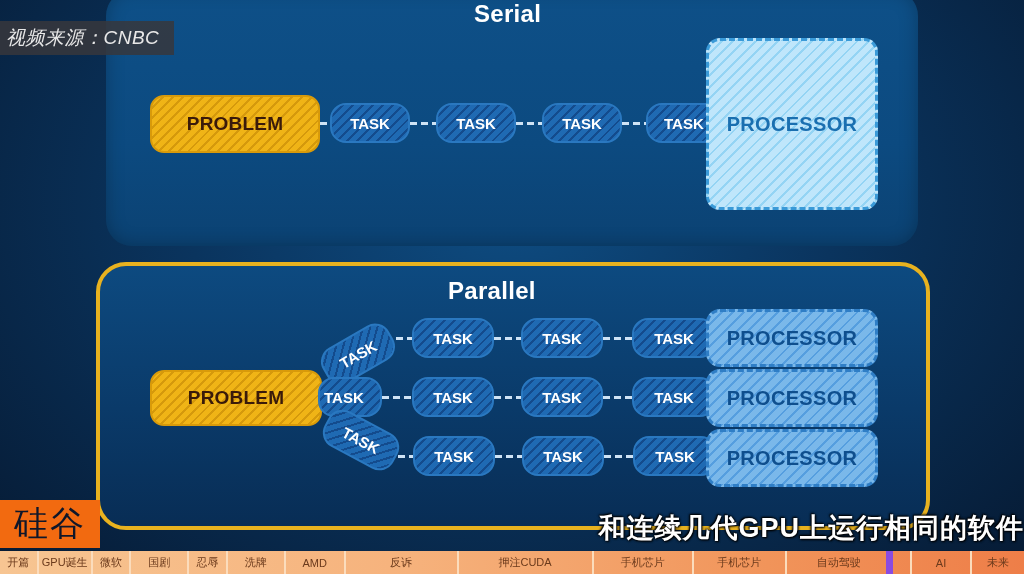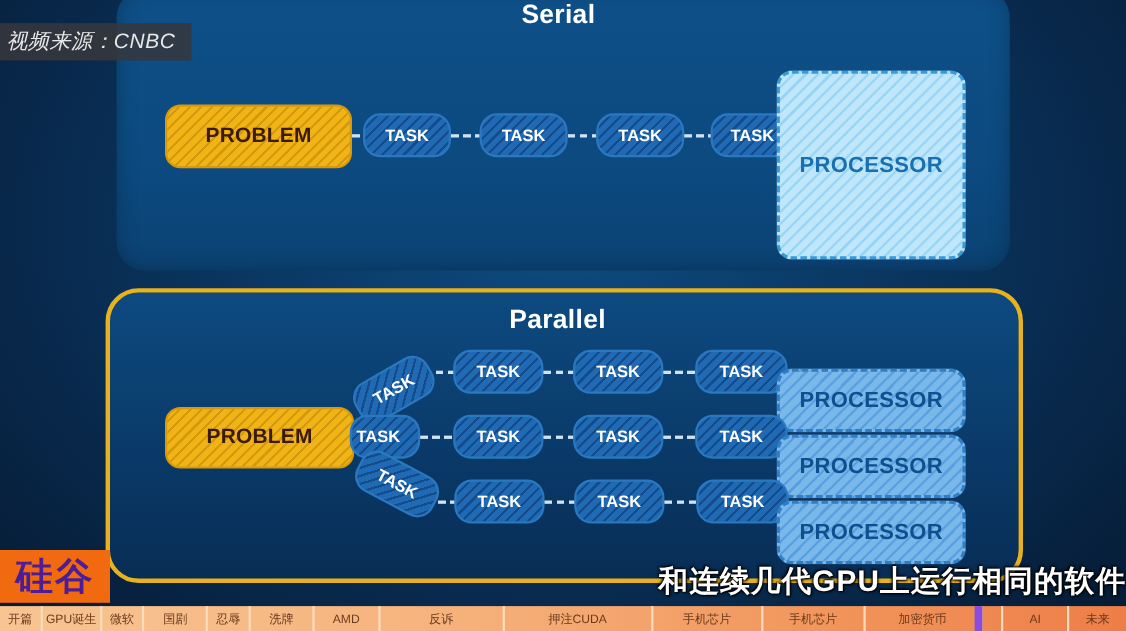--- a/index.html
+++ b/index.html
@@ -60,37 +60,37 @@
     color: #ffffff; font-weight: 900; font-size: 15px;
   }
   .dash {
     position: absolute; height: 3px;
     background-image: repeating-linear-gradient(90deg, #cfe3f5 0 7px, transparent 7px 11px);
   }
   .processor {
     position: absolute; border-radius: 14px;
     border: 3px dashed #3a9ad8;
     display: flex; align-items: center; justify-content: center;
-    color: #1a6fb0; font-weight: 900; font-size: 20px; letter-spacing: 0.3px; margin-top: 26px;
+    color: #1a6fb0; font-weight: 900; font-size: 20px; letter-spacing: 0.3px;
   }
   .processor.par { color: #0f4f8e; border-color: #2f7ec6; }
 
   
   .source-tag {
     position: absolute; left: 0; top: 21px; height: 34px; width: 174px;
     background: rgba(55,55,60,0.85);
     display: flex; align-items: center; padding-left: 6px;
     color: #e8e8e8; font-style: italic; font-size: 19px; letter-spacing: 0.5px;
   }
 
   
   .logo {
     position: absolute; left: 0; top: 500px; width: 100px; height: 48px;
     background: #f26a10; display: flex; align-items: center; justify-content: center;
-    color: #4c1d95; font-size: 34px; letter-spacing: 2px; font-weight: bold;
+    color: #0f172a; font-size: 34px; letter-spacing: 2px;
   }
 
   
   .subtitle {
     position: absolute; left: 0; width: 1024px; top: 510px; text-align: right;
     color: #ffffff; font-weight: 700; font-size: 27px; letter-spacing: 1px;
     text-shadow: 0 0 3px #000, 1px 1px 2px #000, -1px -1px 2px #000;
   }
 
   
@@ -123,21 +123,21 @@
   <div class="dash" style="left:410px; top:122px; width:26px;"></div>
   <div class="task hatch-blue" style="left:436px; top:103px; width:80px;">TASK</div>
   <div class="dash" style="left:516px; top:122px; width:26px;"></div>
   <div class="task hatch-blue" style="left:542px; top:103px; width:80px;">TASK</div>
   <div class="dash" style="left:622px; top:122px; width:26px;"></div>
   <div class="task hatch-blue" style="left:646px; top:103px; width:80px; justify-content:flex-start; padding-left:16px;">TASK</div>
 
   <div class="processor hatch-light" style="left:706px; top:38px; width:172px; height:172px;">PROCESSOR</div>
 
   <div class="parallel-panel"></div>
-  <div class="panel-title" style="left:463px; top:277px;">Parallel</div>
+  <div class="panel-title" style="left:448px; top:277px;">Parallel</div>
 
   <div class="problem hatch-yellow" style="left:150px; top:370px; width:172px; height:56px;">PROBLEM</div>
 
   <div class="task hatch-blue" style="left:320px; top:334px; width:76px; transform:rotate(-30deg);">TASK</div>
   <div class="dash" style="left:396px; top:337px; width:18px;"></div>
   <div class="task hatch-blue" style="left:412px; top:318px; width:82px;">TASK</div>
   <div class="dash" style="left:494px; top:337px; width:28px;"></div>
   <div class="task hatch-blue" style="left:521px; top:318px; width:82px;">TASK</div>
   <div class="dash" style="left:603px; top:337px; width:30px;"></div>
   <div class="task hatch-blue" style="left:632px; top:318px; width:84px;">TASK</div>
@@ -171,18 +171,18 @@
   <div class="chapter" style="width:56px">GPU诞生</div>
   <div class="chapter" style="width:40px">微软</div>
   <div class="chapter" style="width:60px">国剧</div>
   <div class="chapter" style="width:40px">忍辱</div>
   <div class="chapter" style="width:60px">洗牌</div>
   <div class="chapter" style="width:62px">AMD</div>
   <div class="chapter" style="width:117px">反诉</div>
   <div class="chapter" style="width:140px">押注CUDA</div>
   <div class="chapter" style="width:104px">手机芯片</div>
   <div class="chapter" style="width:96px">手机芯片</div>
-  <div class="chapter" style="width:110px">加密货币</div>
+  <div class="chapter" style="width:110px">自动驾驶</div>
   <div class="chapter" style="width:20px"></div>
   <div class="chapter" style="width:62px">AI</div>
   <div class="chapter" style="width:54px; border-right:none">未来</div>
 </div>
 <div class="progress-marker"></div>
 
 </body></html>

